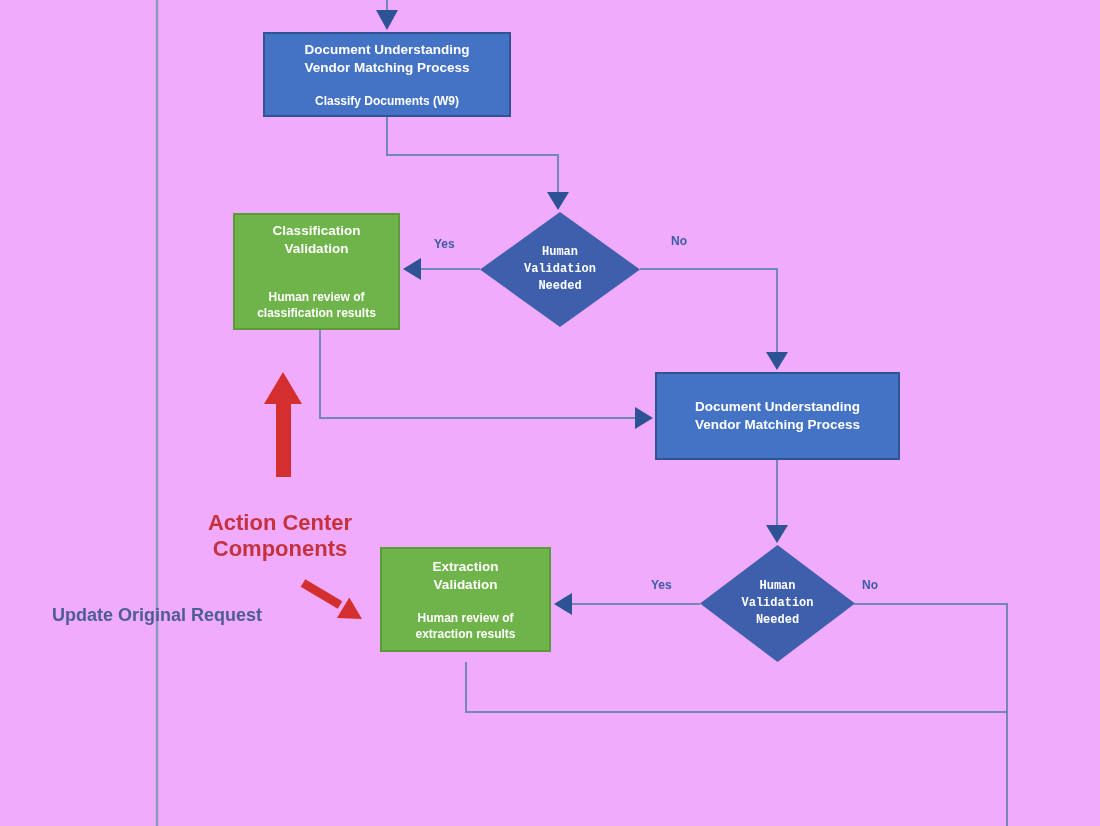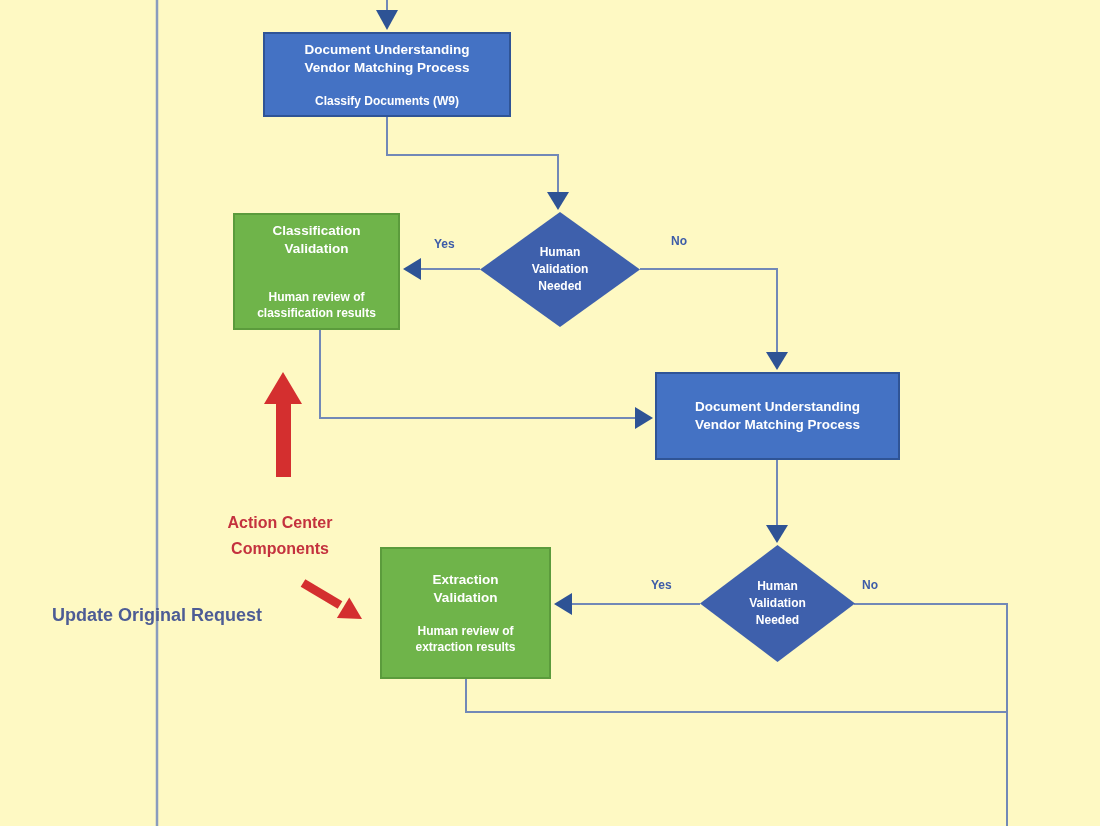--- a/index.html
+++ b/index.html
@@ -1,38 +1,38 @@
 <!DOCTYPE html>
 <html><head>
 <meta charset="utf-8">
 <style>
   html,body{margin:0;padding:0;background:#e9e9e9;}
   #canvas{
     position:relative;
     width:1100px;height:826px;
-    background:#fef9c3;
+    background:#f0abfc;
     overflow:hidden;
     font-family:"Liberation Sans",sans-serif;
   }
   #wires{position:absolute;left:0;top:0;z-index:1;}
   .node{position:absolute;z-index:2;display:flex;flex-direction:column;
         justify-content:center;align-items:center;text-align:center;
         box-sizing:border-box;}
   .process{background:#4472C4;border:2px solid #2F5496;}
   .validation{background:#6FB44A;border:2px solid #5B9B3C;}
   .node-title{color:#fff;font-weight:bold;font-size:13.5px;line-height:18px;white-space:pre-line;}
   .node-sub{color:#fff;font-weight:bold;font-size:12px;line-height:16px;white-space:pre-line;margin-top:16px;}
   .diamond{position:absolute;z-index:2;display:flex;justify-content:center;align-items:center;
            text-align:center;background:#3E60AC;
-           clip-path:polygon(50% 0,100% 50%,50% 100%,0 50%);}
+           clip-path:polygon(50% 0,100% 50%,50% 100%,0 50%);font-family:Liberation Mono, monospace;}
   .diamond-text{color:#fff;font-weight:bold;font-size:12px;line-height:17px;white-space:pre-line;}
   .edge-label{position:absolute;z-index:2;width:44px;text-align:left;
               color:#3D5CA8;font-weight:bold;font-size:12px;}
   .annotation-red{position:absolute;z-index:3;width:170px;text-align:center;
-                  color:#C4323E;font-weight:bold;font-size:16px;line-height:26px;white-space:pre-line;}
+                  color:#C4323E;font-weight:bold;font-size:22px;line-height:26px;white-space:pre-line;}
   .annotation-blue{position:absolute;z-index:3;color:#4D5C95;font-weight:bold;font-size:18px;}
 </style>
 </head>
 <body>
 
 <div id="canvas">
 
   <svg id="wires" width="1100" height="826" viewBox="0 0 1100 826">
 
     <path d="M157,0 V826" stroke="#8A9CBE" stroke-width="2.5" fill="none"></path>
@@ -104,21 +104,21 @@
   </div>
 
   <div class="diamond" style="left:700px;top:545px;width:155px;height:117px;">
     <div class="diamond-text">Human
 Validation
 Needed</div>
   </div>
   <div class="edge-label" style="left:651px;top:578px;">Yes</div>
   <div class="edge-label" style="left:862px;top:578px;">No</div>
 
-  <div class="node validation" style="left:380px;top:547px;width:171px;height:132px;">
+  <div class="node validation" style="left:380px;top:547px;width:171px;height:105px;">
     <div class="node-title">Extraction
 Validation</div>
     <div class="node-sub">Human review of
 extraction results</div>
   </div>
 
   <div class="annotation-red" style="left:195px;top:510px;">Action Center
 Components</div>
 
   <div class="annotation-blue" style="left:52px;top:605px;">Update Original Request</div>

